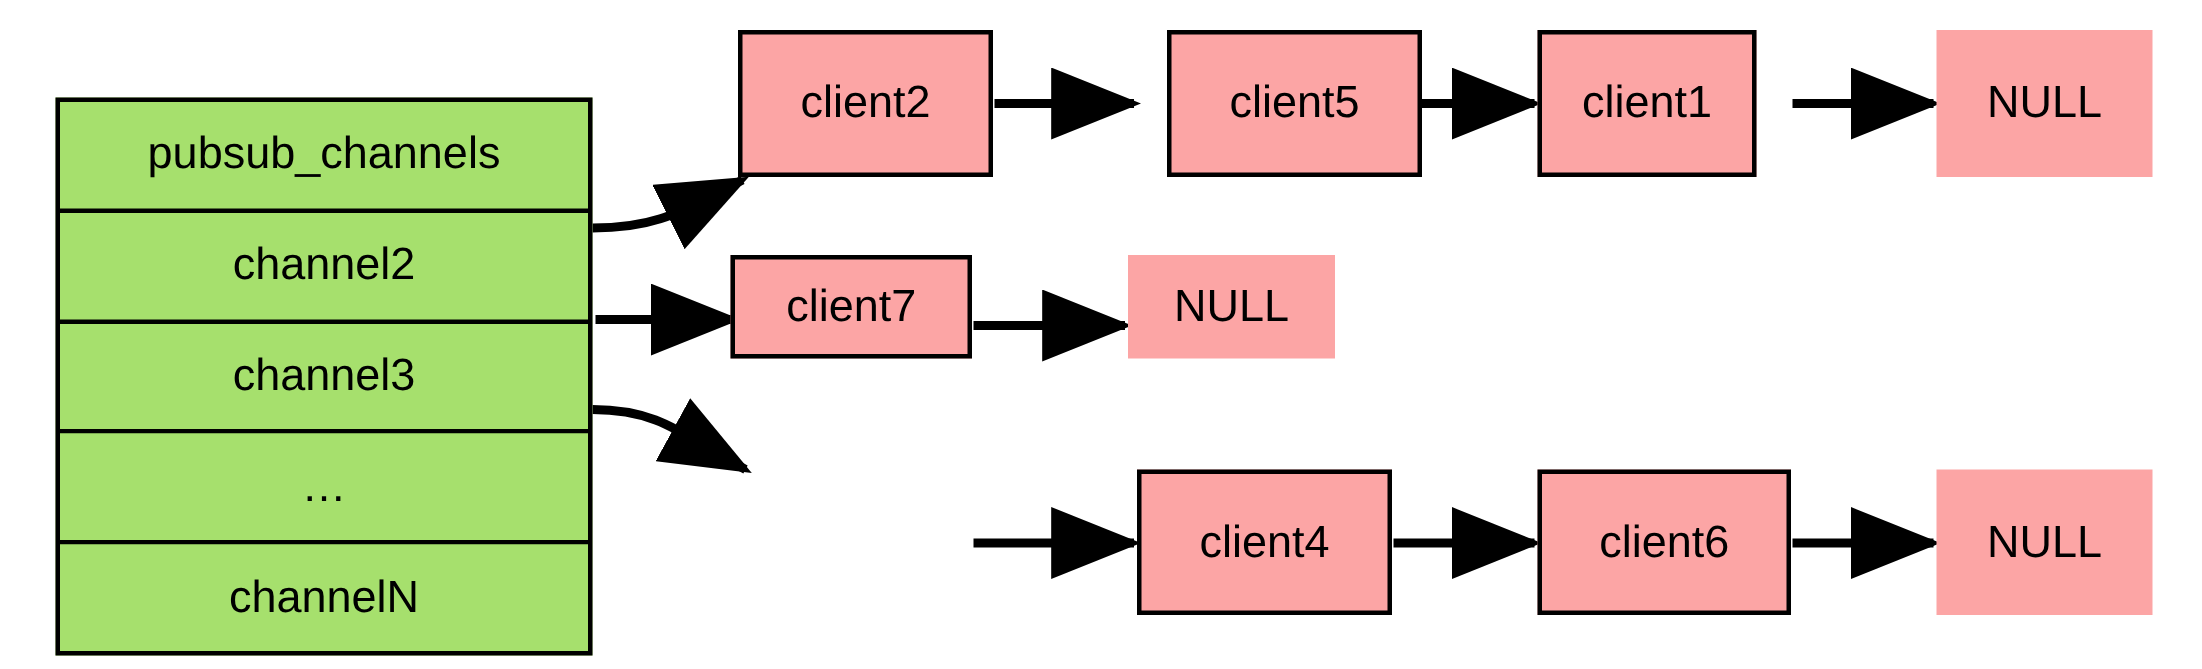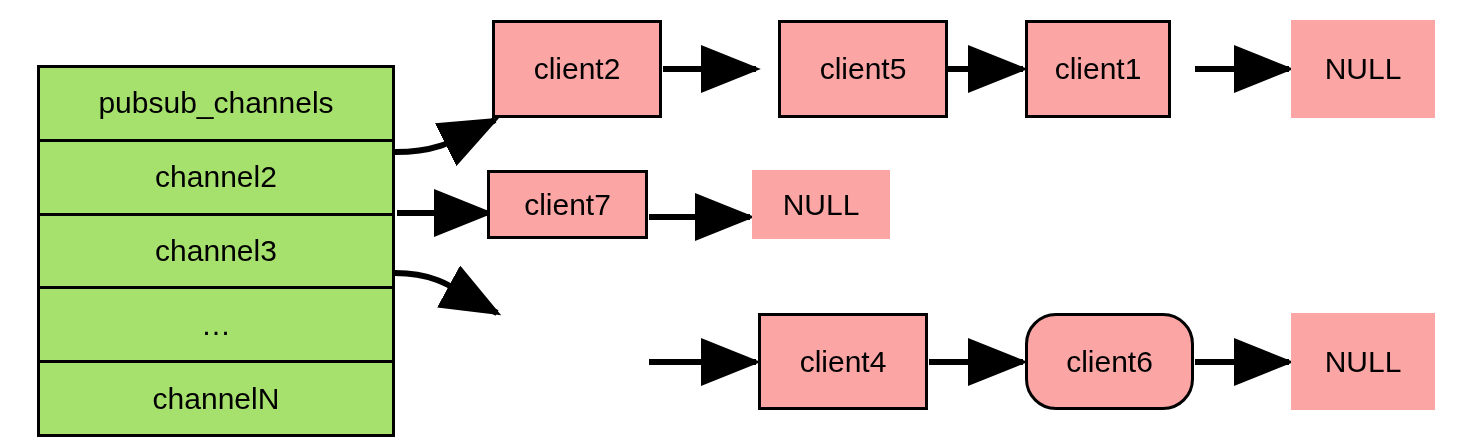--- a/index.html
+++ b/index.html
@@ -82,21 +82,21 @@
 
   .col-a { left: 492px;  width: 170px; }
   .col-b { left: 758px;  width: 170px; margin-left: 20px; }
   .col-c { left: 1025px; width: 146px; }
   .col-d { left: 1291px; width: 144px; }
 
   .col-a2 { left: 487px;  width: 161px; }
   .col-b2 { left: 752px;  width: 138px; }
   .col-a3 { left: 487px;  width: 161px; }
   .col-b3 { left: 758px;  width: 170px; }
-  .col-c3 { left: 1025px; width: 169px; border-radius: 31px; }
+  .col-c3 { left: 1025px; width: 169px; }
   .col-d3 { left: 1291px; width: 144px; }
 </style>
 </head>
 <body>
 
 <div id="diagram-root">
 
   <svg id="edge-layer" viewBox="0 0 1468 446">
     <defs>
       <marker id="arrowhead" markerWidth="10" markerHeight="8" refX="9.2" refY="4" orient="auto" markerUnits="strokeWidth">

